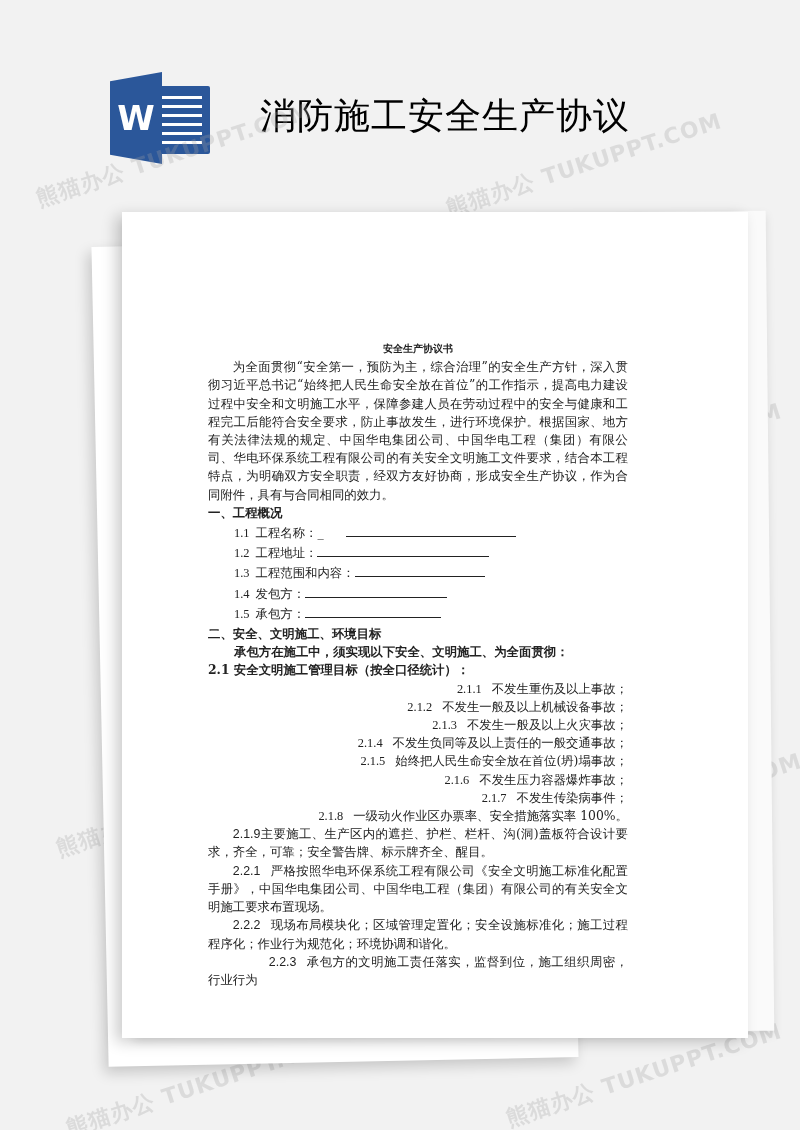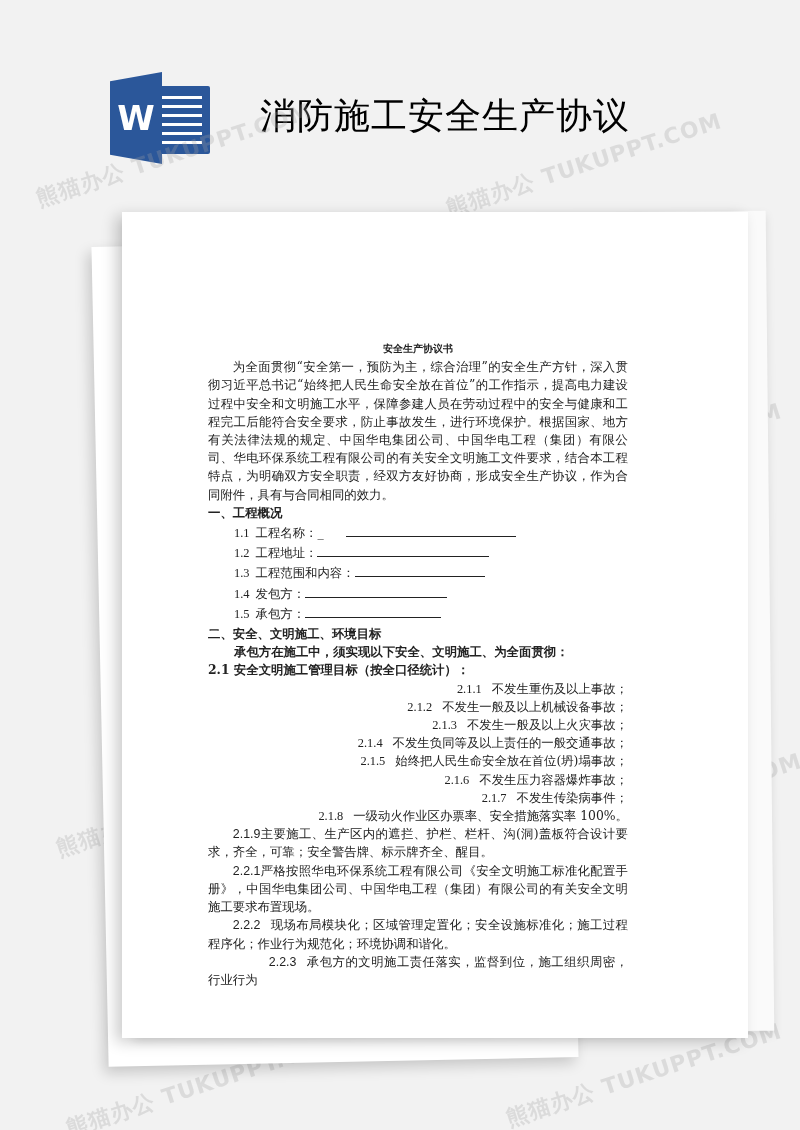--- a/index.html
+++ b/index.html
@@ -141,16 +141,16 @@
   <div class="item"><span class="num">2.1.2</span><span>不发生一般及以上机械设备事故；</span></div>
   <div class="item"><span class="num">2.1.3</span><span>不发生一般及以上火灾事故；</span></div>
   <div class="item"><span class="num">2.1.4</span><span>不发生负同等及以上责任的一般交通事故；</span></div>
   <div class="item"><span class="num">2.1.5</span><span>始终把人民生命安全放在首位(坍)塌事故；</span></div>
   <div class="item"><span class="num">2.1.6</span><span>不发生压力容器爆炸事故；</span></div>
   <div class="item"><span class="num">2.1.7</span><span>不发生传染病事件；</span></div>
   <div class="item"><span class="num">2.1.8</span><span>一级动火作业区办票率、安全措施落实率 100%。</span></div>
 
   <p class="indent justify"><span class="num" style="font-family:'Liberation Sans',sans-serif;">2.1.9</span><span>主要施工、生产区内的遮拦、护栏、栏杆、沟(洞)盖板符合设计要求，齐全，可靠；安全警告牌、标示牌齐全、醒目。</span></p>
 
-  <p class="indent justify"><span style="font-family:'Liberation Sans',sans-serif;">2.2.1</span><span>严格按照华电环保系统工程有限公司《安全文明施工标准化配置手册》，中国华电集团公司、中国华电工程（集团）有限公司的有关安全文明施工要求布置现场。</span></p>
+  <p class="indent justify"><span style="font-family:'Liberation Sans',sans-serif;margin-right:10px;">2.2.1</span><span>严格按照华电环保系统工程有限公司《安全文明施工标准化配置手册》，中国华电集团公司、中国华电工程（集团）有限公司的有关安全文明施工要求布置现场。</span></p>
   <p class="indent justify"><span style="font-family:'Liberation Sans',sans-serif;margin-right:10px;">2.2.2</span><span>现场布局模块化；区域管理定置化；安全设施标准化；施工过程程序化；作业行为规范化；环境协调和谐化。</span></p>
   <p class="indent justify"><span style="font-family:'Liberation Sans',sans-serif;margin-right:10px;margin-left:36px;">2.2.3</span><span>承包方的文明施工责任落实，监督到位，施工组织周密，行业行为</span></p>
 </div>
 
 </body></html>

